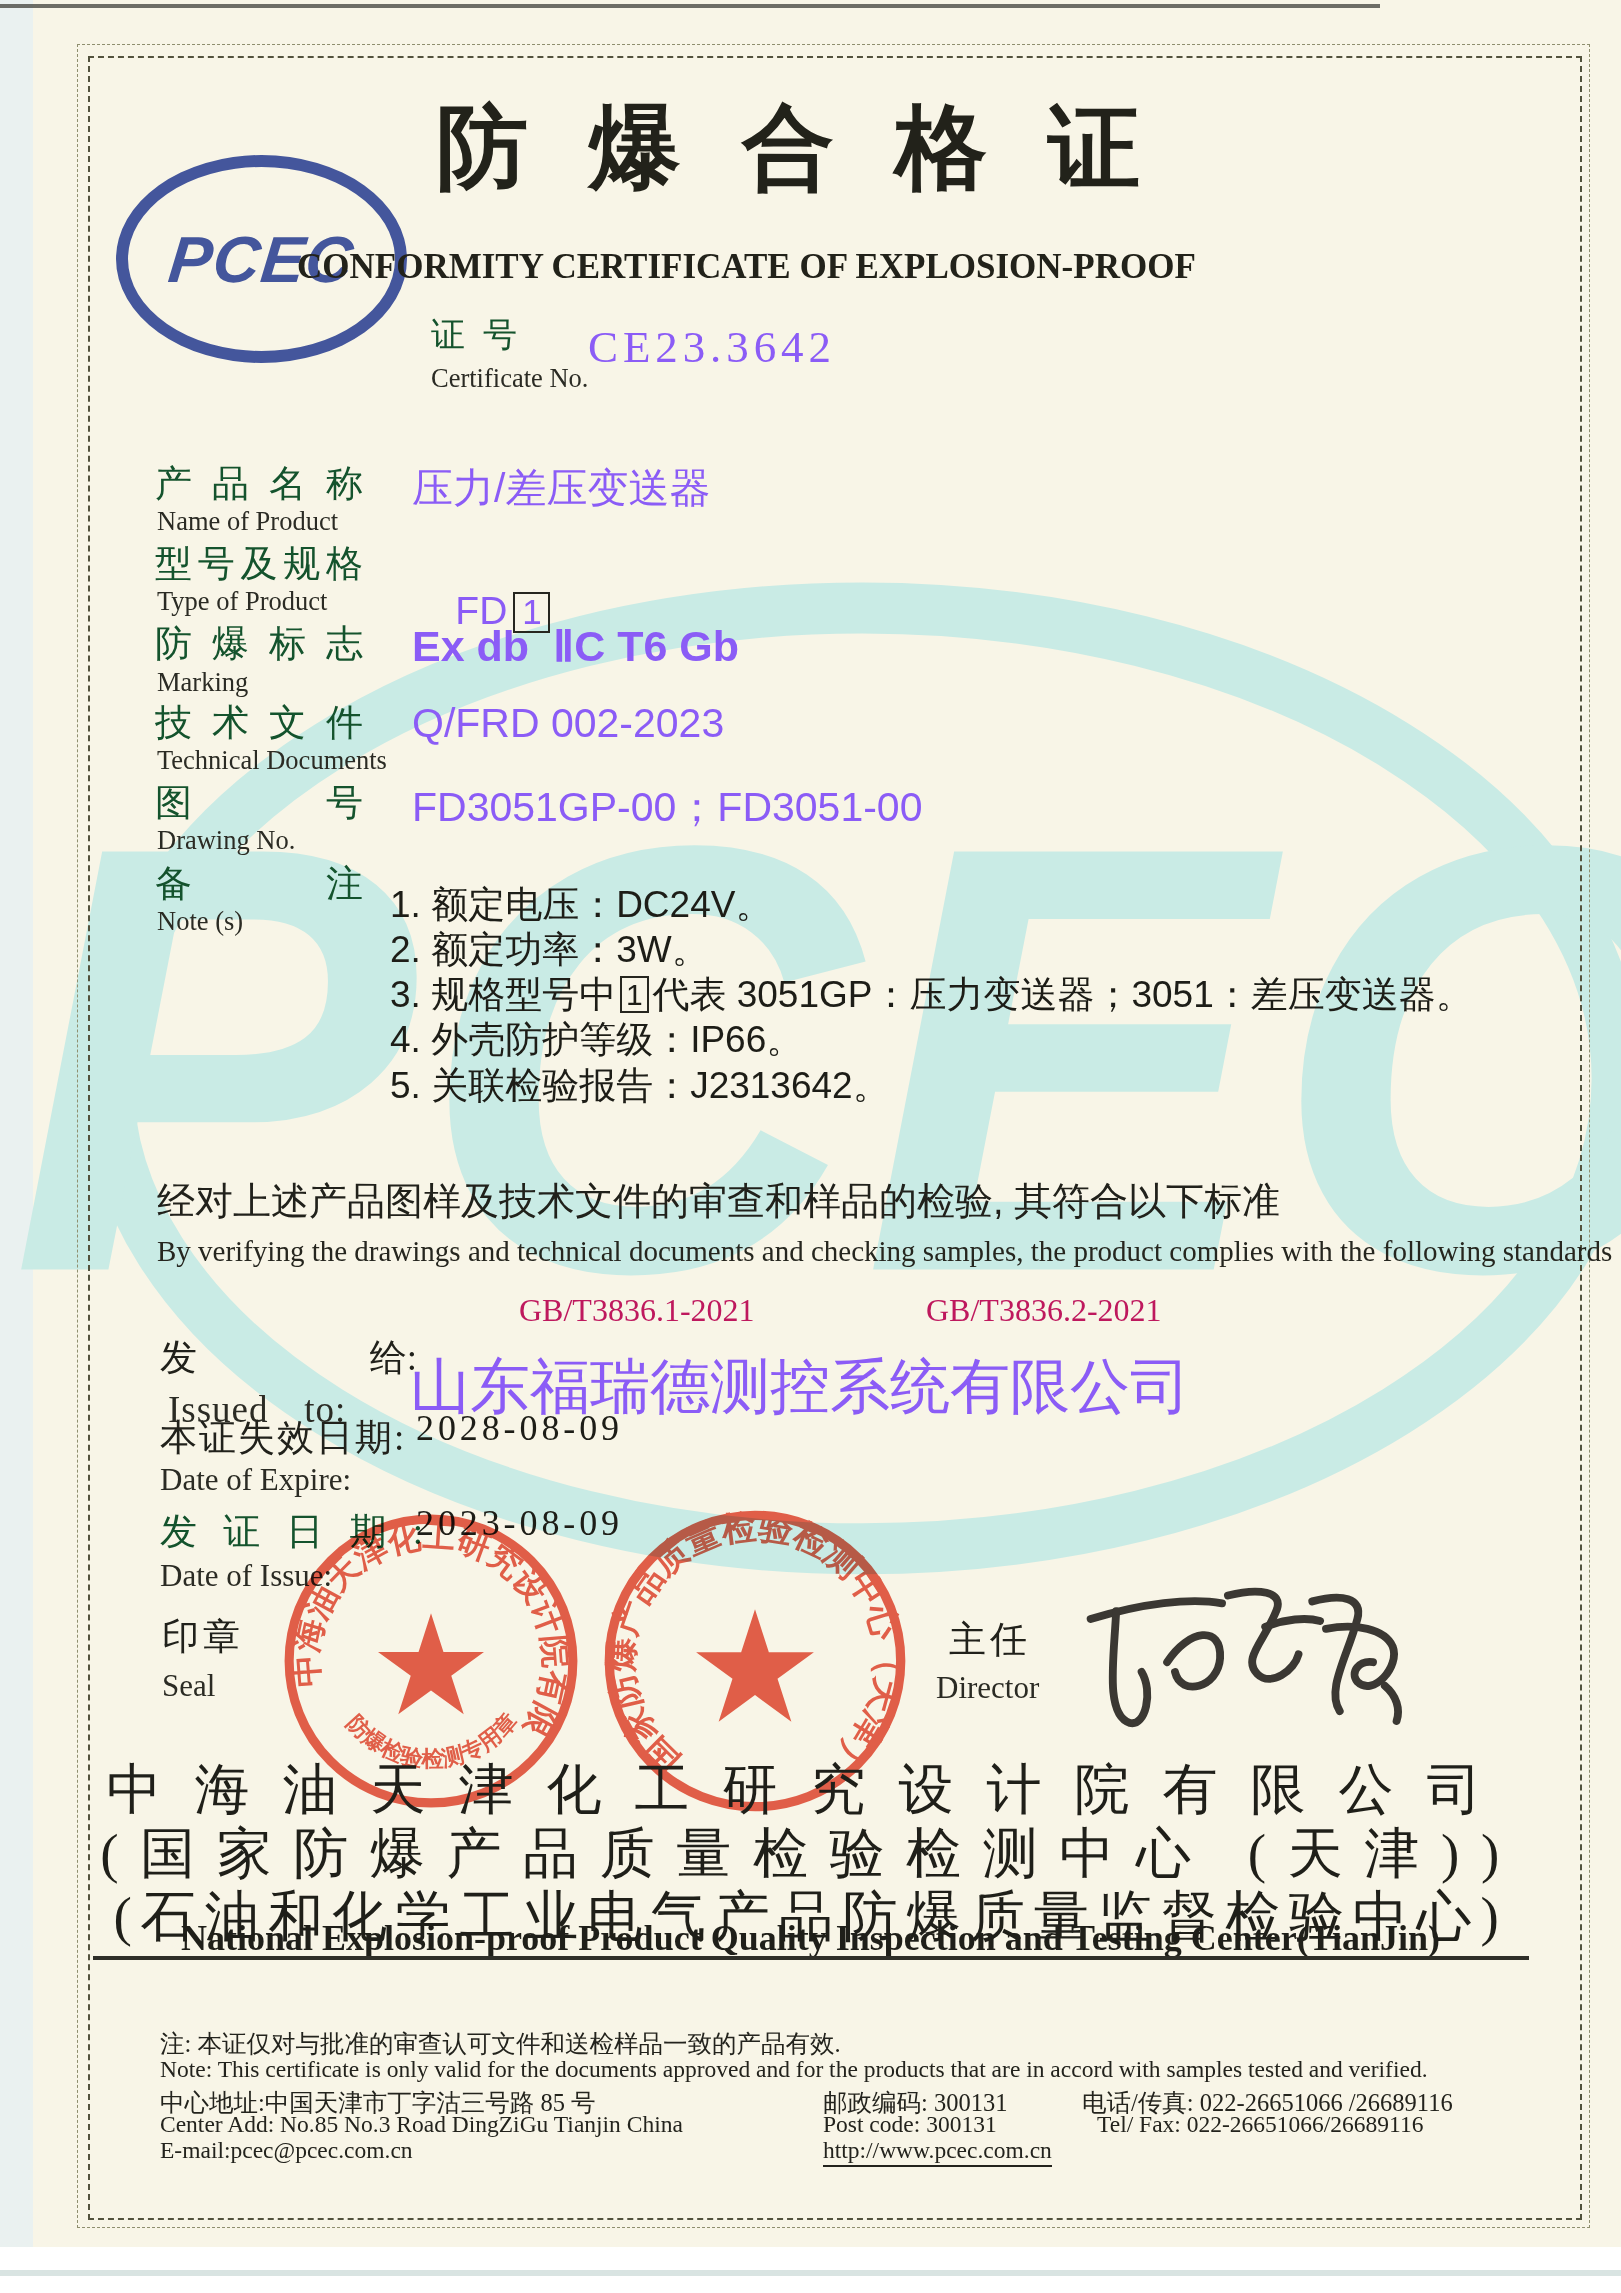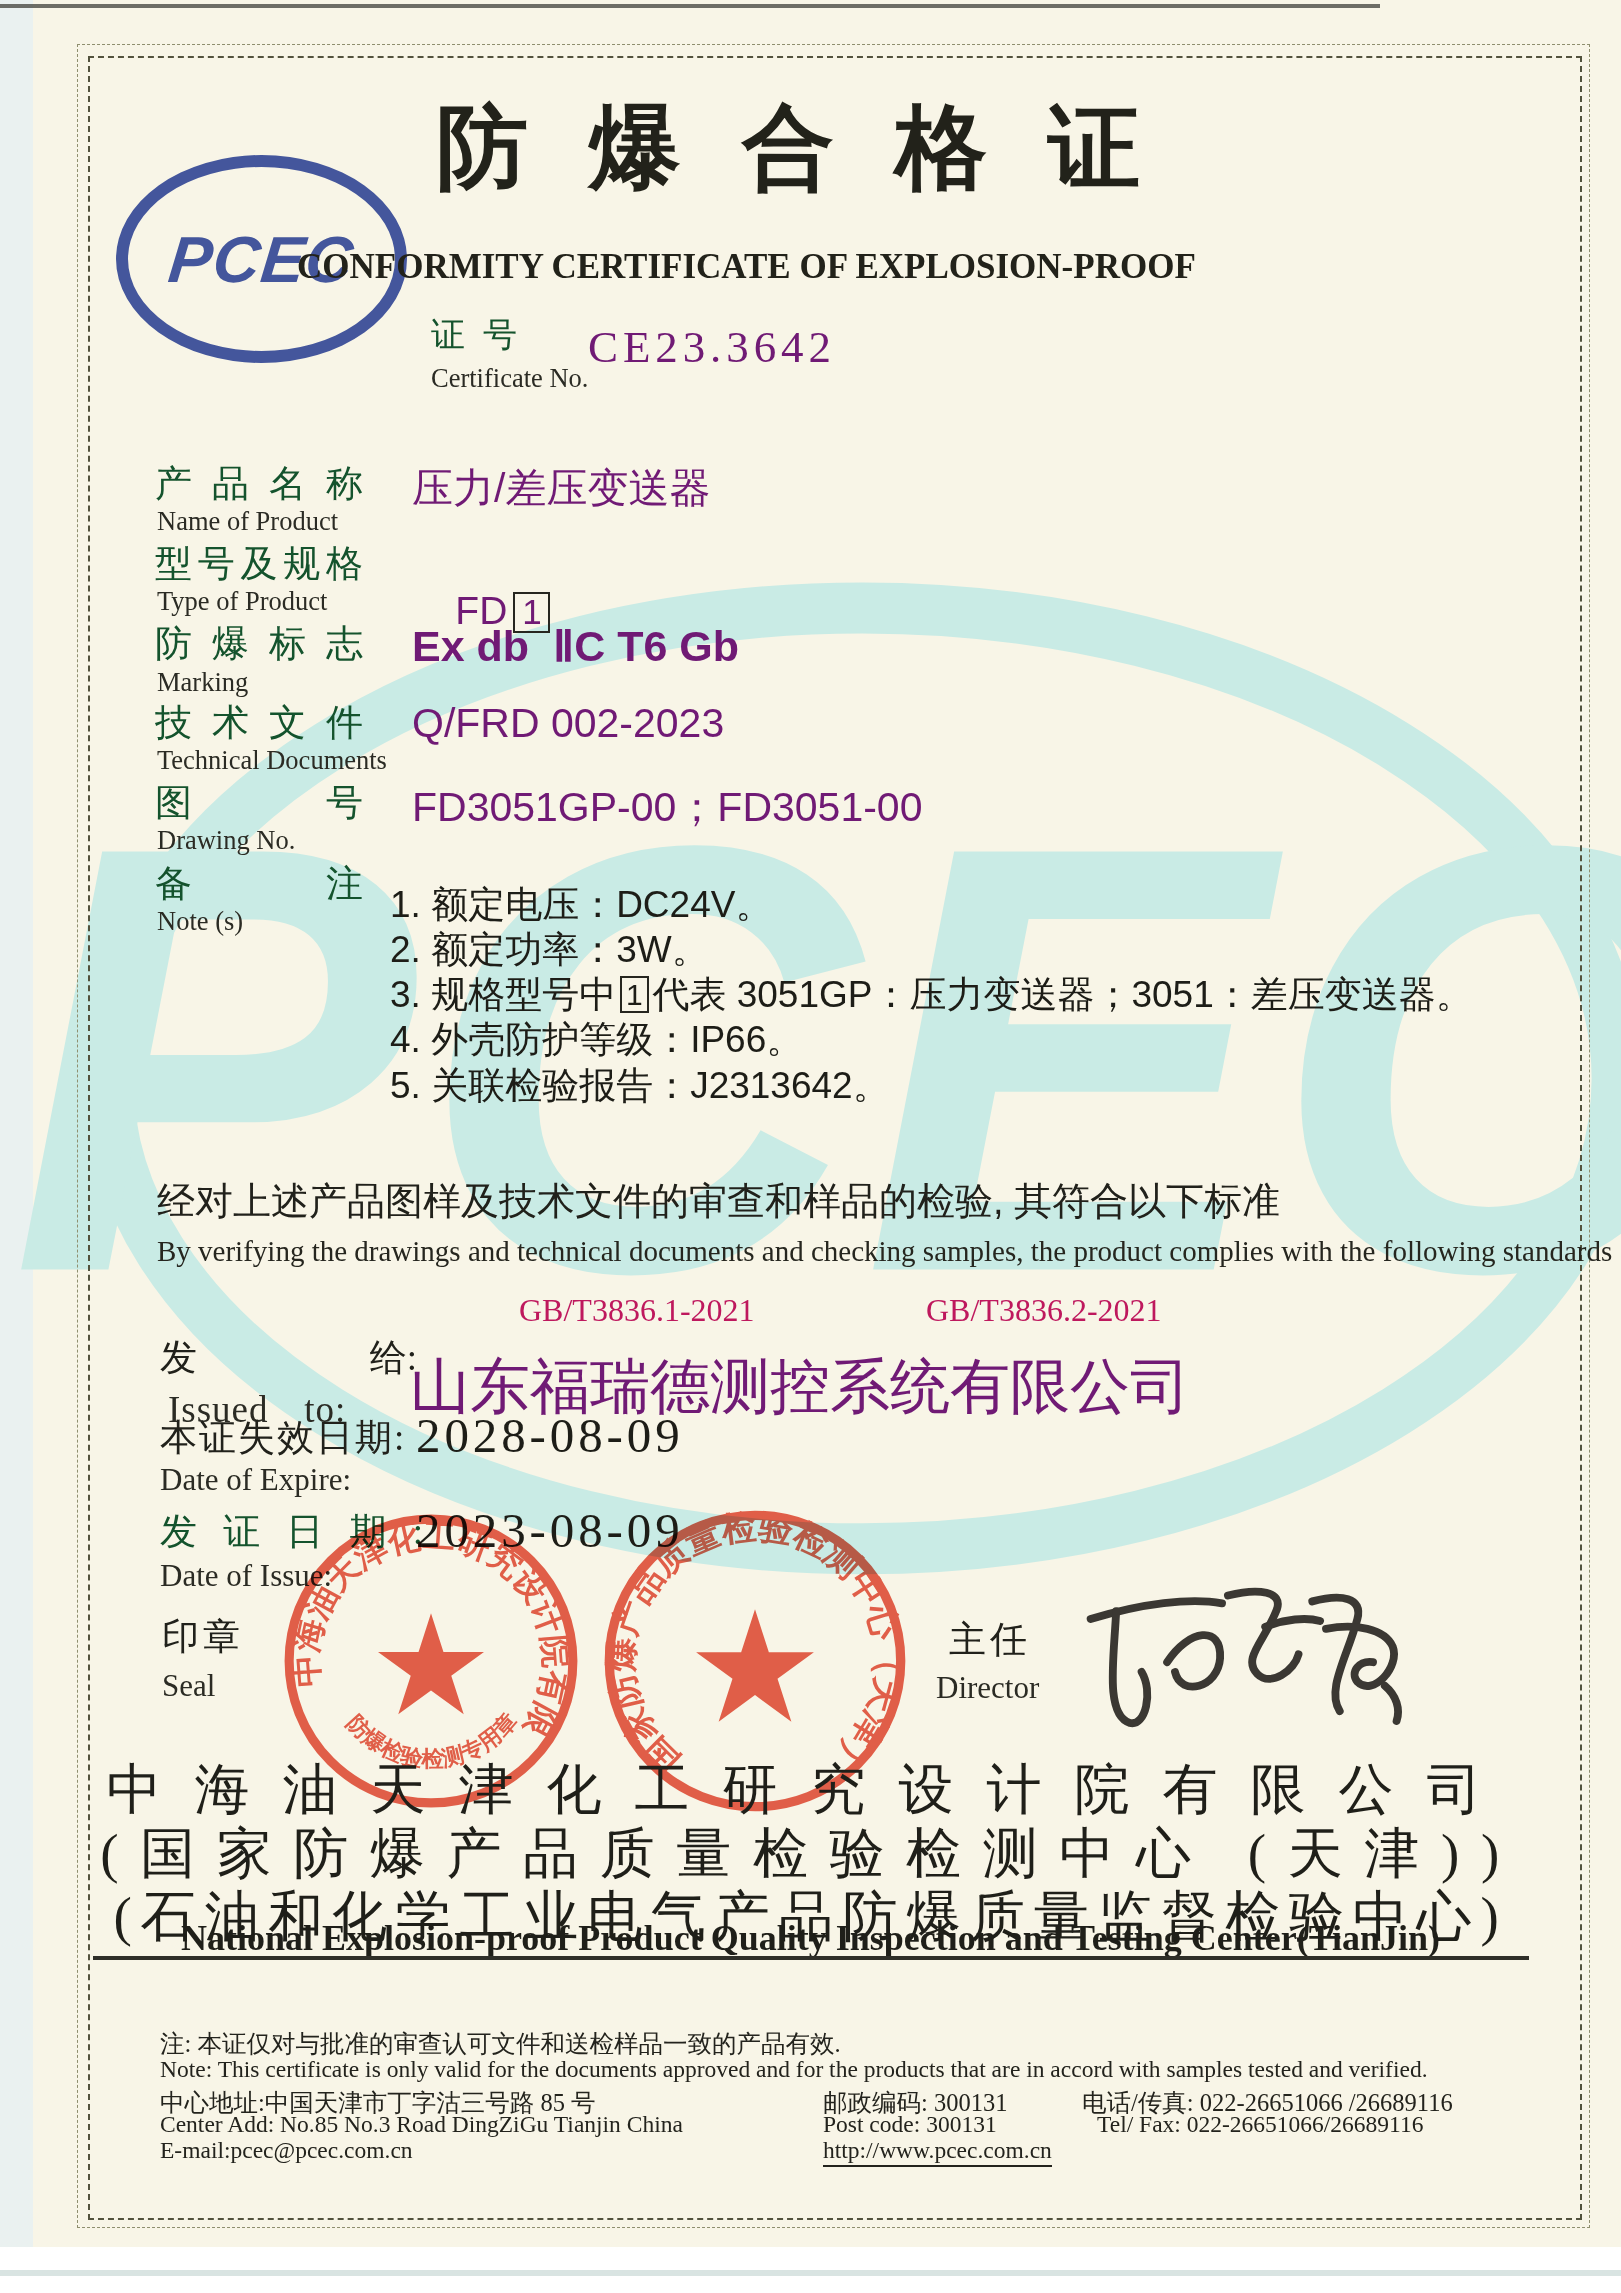--- a/index.html
+++ b/index.html
@@ -13,29 +13,29 @@
   .border-outer{left:77px;top:44px;width:1511px;height:2182px;border:1px dashed #8f8f6f;}
   .border-inner{left:88px;top:56px;width:1490px;height:2160px;border:2.9px dashed #52523d;}
   .logo{left:116px;top:155px;width:267px;height:184px;border:12.7px solid #44569c;border-radius:50%;
         display:flex;align-items:center;justify-content:center;}
   .logo span{font-family:"Liberation Sans",sans-serif;font-style:italic;font-weight:900;
         font-size:65px;color:#44569c;transform:skewX(-6deg);letter-spacing:1px;}
   .title-zh{left:436px;top:86px;font-size:92px;font-weight:700;letter-spacing:61px;white-space:nowrap;color:#22221a;}
   .title-en{left:297px;top:247px;font-size:35px;font-weight:700;white-space:nowrap;color:#22221a;}
   .zh-label{font-size:37px;width:208px;text-align:justify;text-align-last:justify;color:#14532d;}
   .en-label{font-size:26.5px;color:#2b2b24;white-space:nowrap;}
-  .value{font-size:41px;font-family:"Liberation Sans",sans-serif;color:#701a75;white-space:pre;}
+  .value{font-size:41px;font-family:"Liberation Sans",sans-serif;color:#8b5cf6;white-space:pre;}
   .serifval{font-family:"Liberation Serif",serif;}
   .note-line{left:390px;font-size:37px;font-family:"Liberation Sans",sans-serif;color:#1d1d17;white-space:nowrap;}
   .boxed{display:inline-block;border:2.9px solid #26261f;padding:0 6.9px;line-height:1.05;margin-left:5.9px;}
   .boxed-sm{display:inline-block;border:2px solid #26261f;padding:0 3.9px;line-height:1.1;margin:0 3.9px;font-size:30px;vertical-align:2px;}
   .statement-zh{left:157px;top:1176px;font-size:38px;font-family:"Liberation Sans",sans-serif;white-space:nowrap;}
   .statement-en{left:157px;top:1235px;font-size:29px;white-space:nowrap;color:#26261f;}
   .standard{font-size:32px;white-space:nowrap;color:#be185d;}
-  .bigdate{font-size:49px;letter-spacing:3.9px;color:#1d1d17;}
+  .bigdate{font-size:36px;letter-spacing:3.9px;color:#1d1d17;}
   .company-zh{width:1621px;text-align:center;white-space:nowrap;font-size:55px;color:#1f1f19;}
   .company-en{width:1621px;text-align:center;white-space:nowrap;font-size:36px;font-weight:700;color:#1f1f19;}
   .rule{left:93px;top:1956px;width:1436px;height:3.9px;background:#2f2f28;}
   .foot-zh{font-size:24.5px;white-space:nowrap;color:#23231d;}
   .foot-en{font-size:23.5px;white-space:nowrap;color:#23231d;}
   .uline{border-bottom:2px solid #23231d;padding-bottom:1px;}
   .stamp{mix-blend-mode:multiply;opacity:.9;}
   .wm{left:0;top:0;}
 </style>
 </head>

